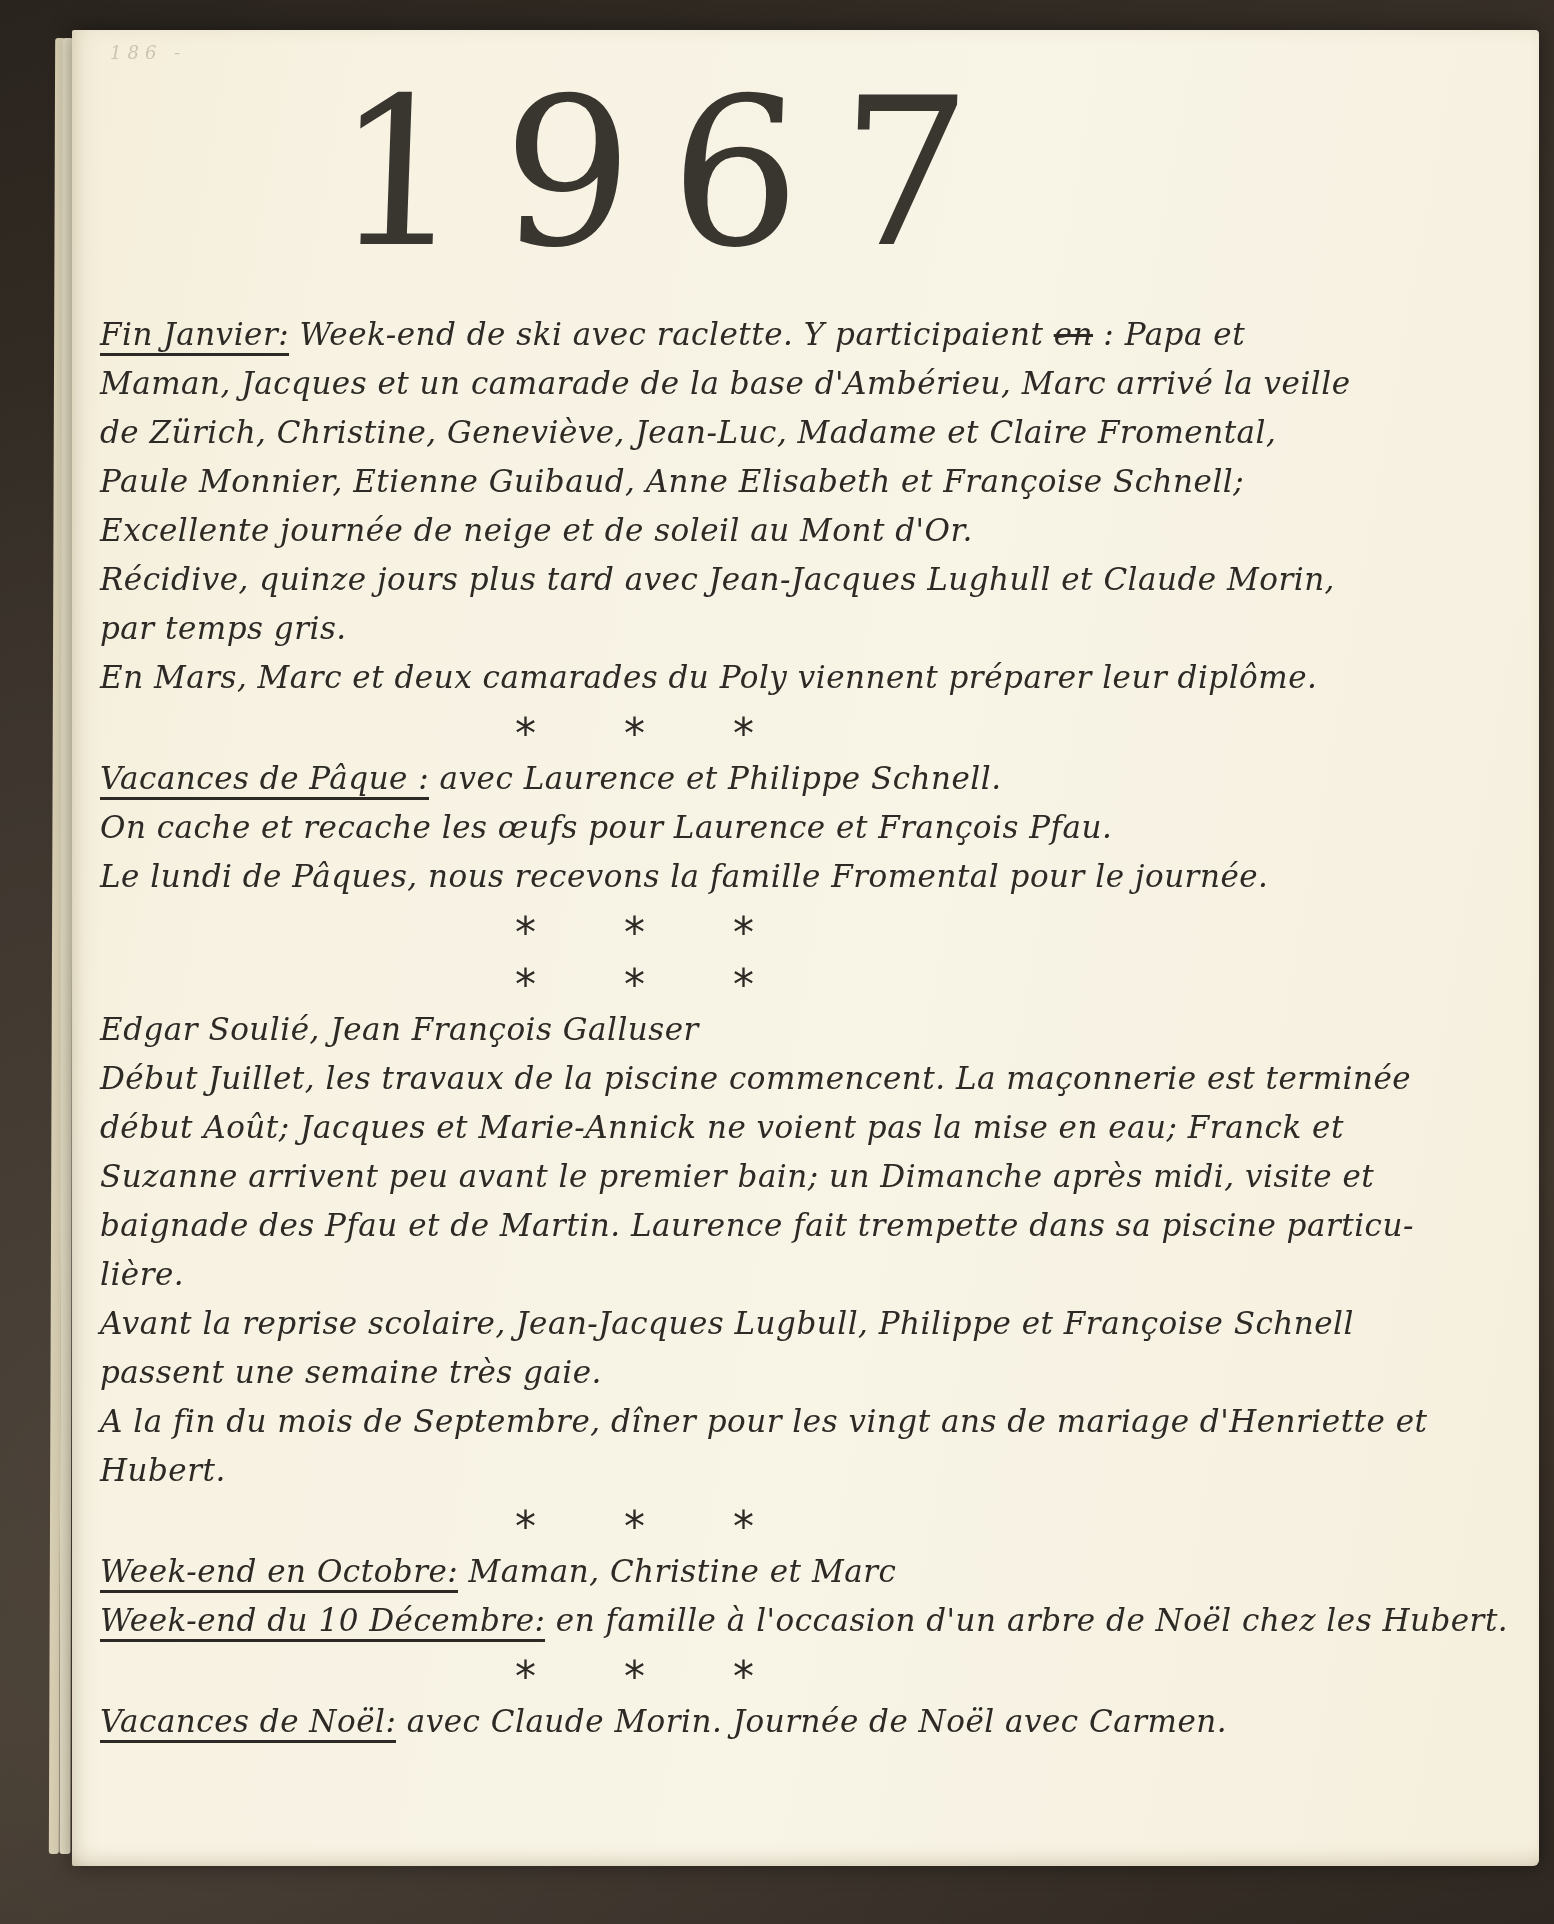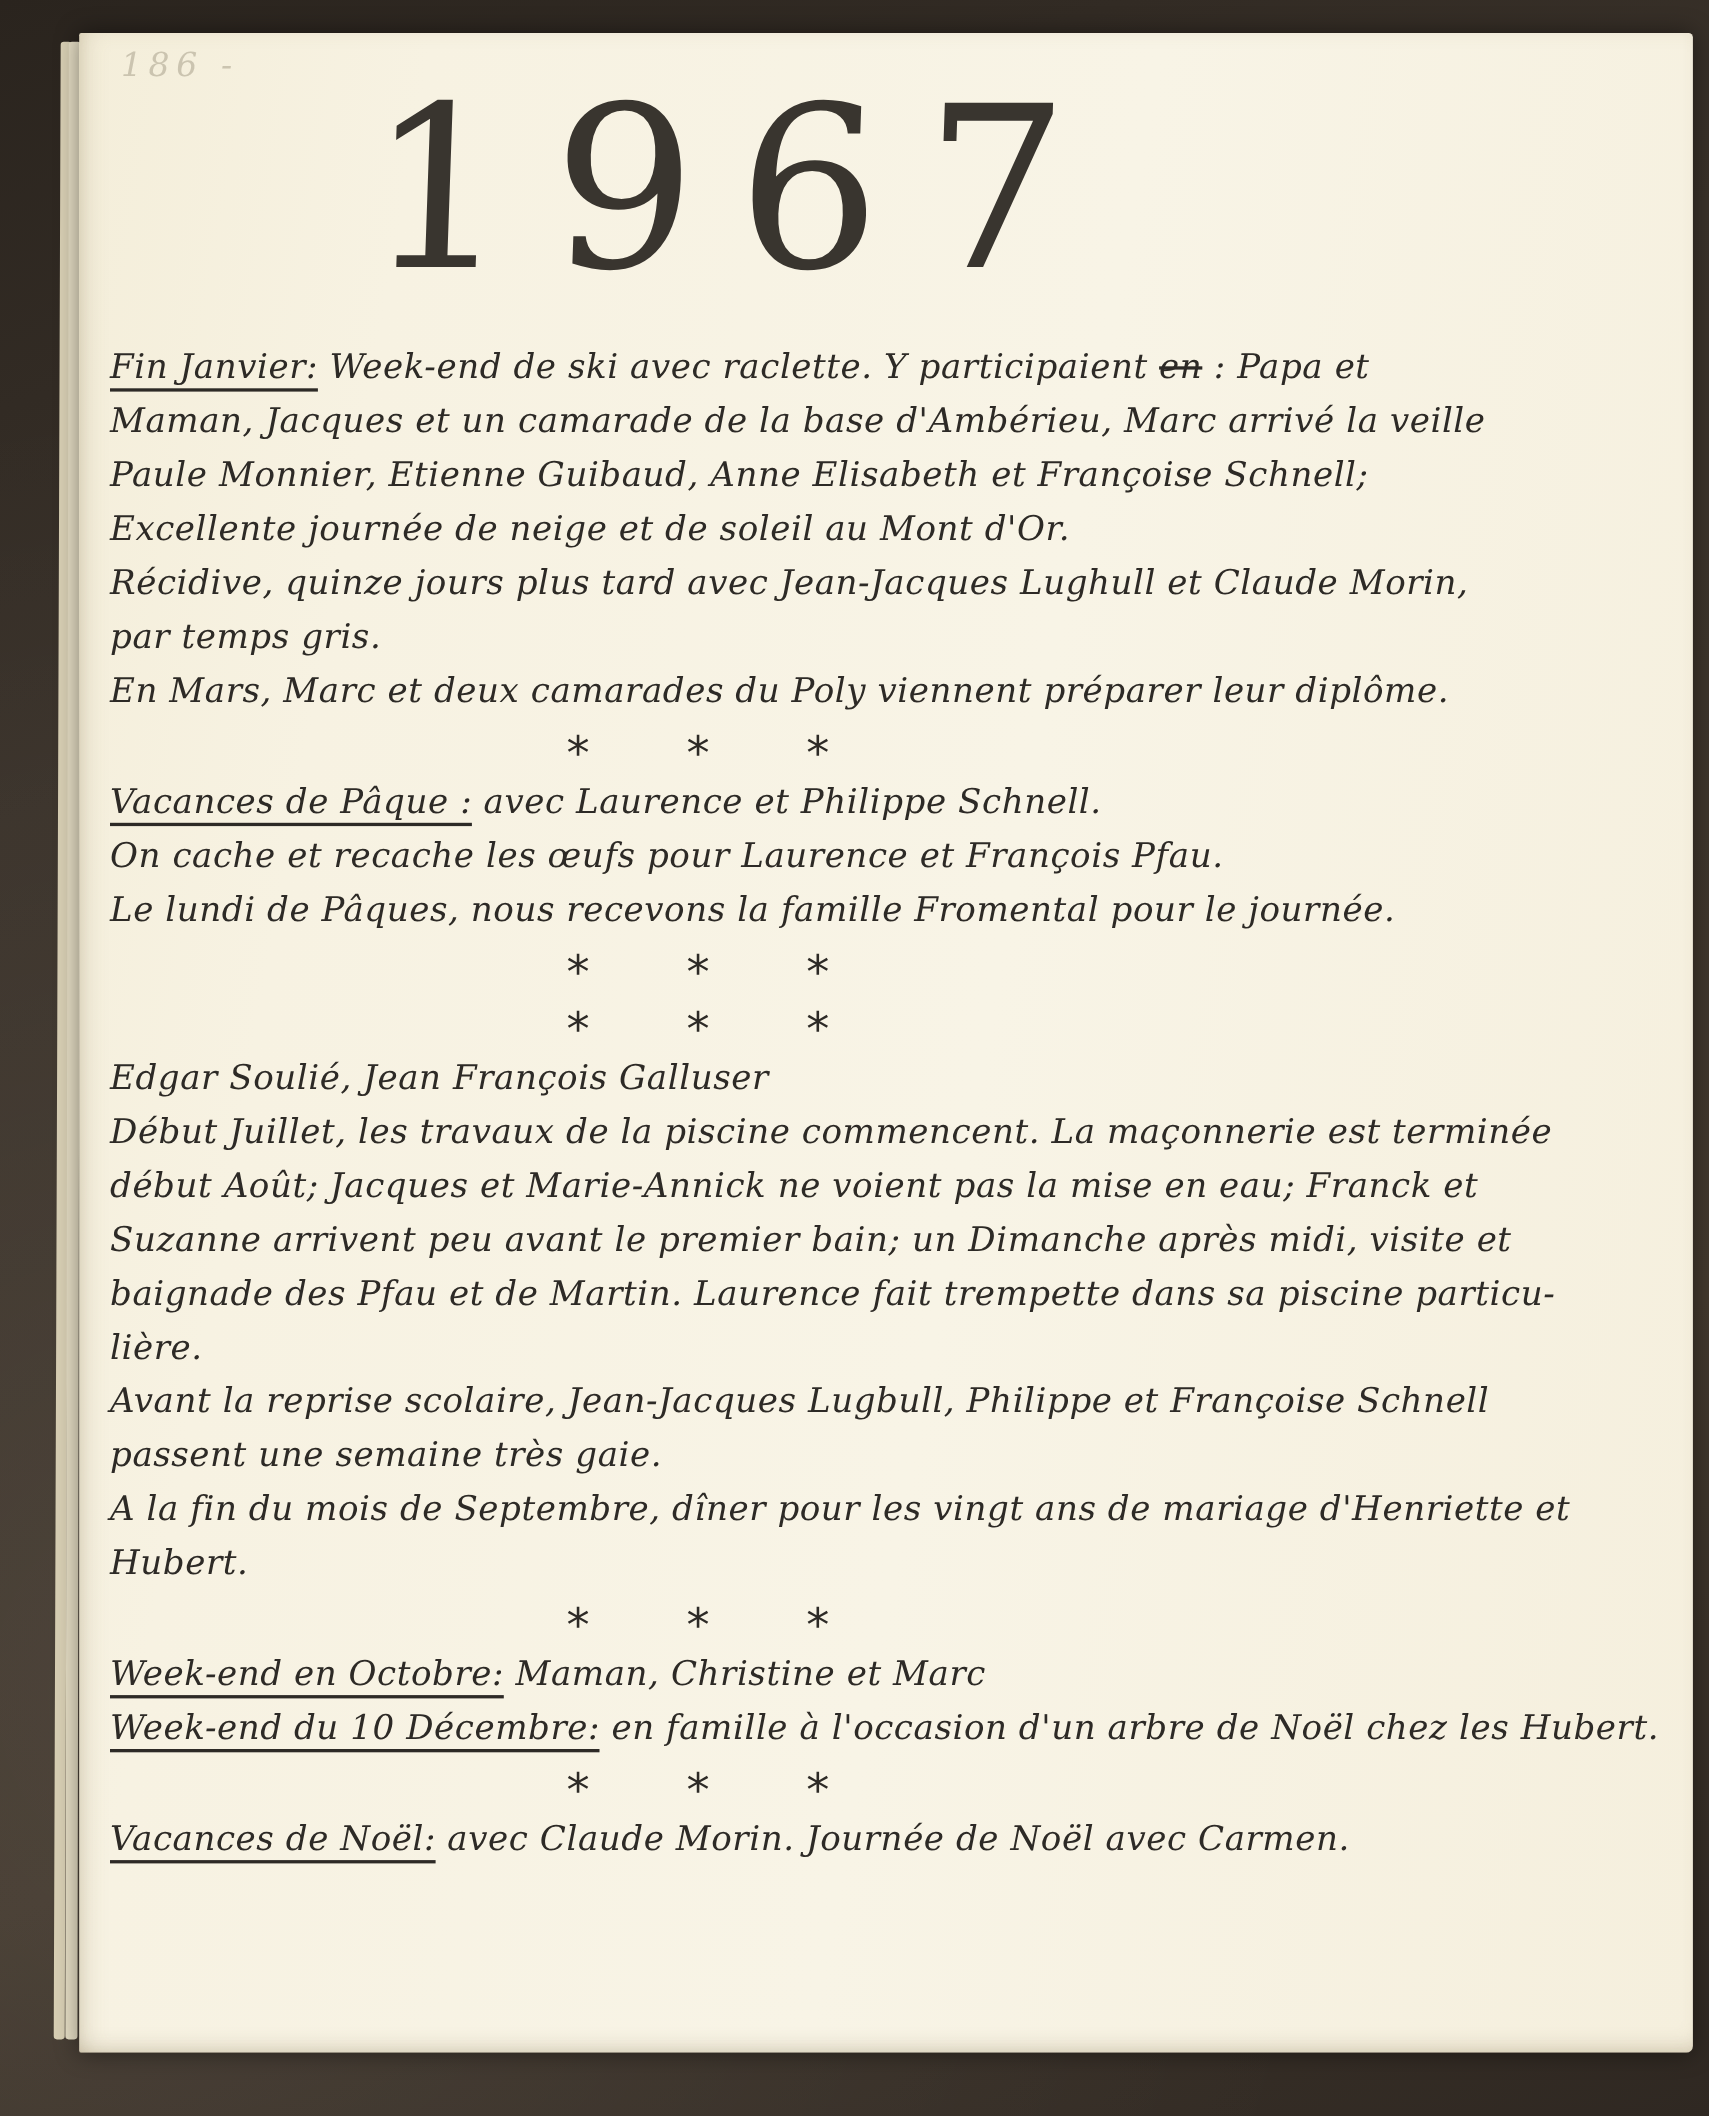--- a/index.html
+++ b/index.html
@@ -21,21 +21,21 @@
   .page{
     position:absolute;left:72px;top:30px;right:15px;bottom:58px;
     background:linear-gradient(100deg,#f4eeda 0%,#f7f2e2 18%,#f8f4e6 55%,#f5efdd 100%);
     box-shadow:0 0 22px rgba(0,0,0,0.45), inset 12px 0 26px -14px rgba(120,100,60,0.35), inset 0 -14px 22px -14px rgba(120,100,60,0.30);
     border-radius:2px 4px 6px 2px;
     overflow:hidden;
     color:var(--ink,#2d2a26);
   }
   .corner-note{
     position:absolute;left:38px;top:12px;
-    font-size:30px;letter-spacing:6px;
+    font-size:18px;letter-spacing:6px;
     color:var(--pencil,#cbc4b0);
     font-style:italic;
   }
   .journal-title{
     margin:26px 0 18px 0;
     text-align:center;
     transform:translateX(-135px) skewX(-2deg);
     font-size:205px;line-height:1.15;
     font-weight:normal;
     letter-spacing:38px;
@@ -79,20 +79,21 @@
   <div class="page-edge e1"></div>
   <div class="page-edge e2"></div>
 
   <div class="page">
     <div class="corner-note">186 -</div>
     <h1 class="journal-title">1967</h1>
     <div class="content">
         <div class="section">
           <p class="line"><span class="heading">Fin Janvier:</span><span> Week-end de ski avec raclette. Y participaient </span><span class="strike">en</span><span> : Papa et</span></p>
           <p class="line"><span>Maman, Jacques et un camarade de la base d'Ambérieu, Marc arrivé la veille</span></p>
+          <p class="line"><span>de Zürich, Christine, Geneviève, Jean-Luc, Madame et Claire Fromental,</span></p>
           <p class="line"><span>Paule Monnier, Etienne Guibaud, Anne Elisabeth et Françoise Schnell;</span></p>
           <p class="line"><span>Excellente journée de neige et de soleil au Mont d'Or.</span></p>
           <p class="line"><span>Récidive, quinze jours plus tard avec Jean-Jacques Lughull et Claude Morin,</span></p>
           <p class="line"><span>par temps gris.</span></p>
           <p class="line"><span>En Mars, Marc et deux camarades du Poly viennent préparer leur diplôme.</span></p>
         </div>
         <div class="separator">
           <span>*</span>
           <span>*</span>
           <span>*</span>

